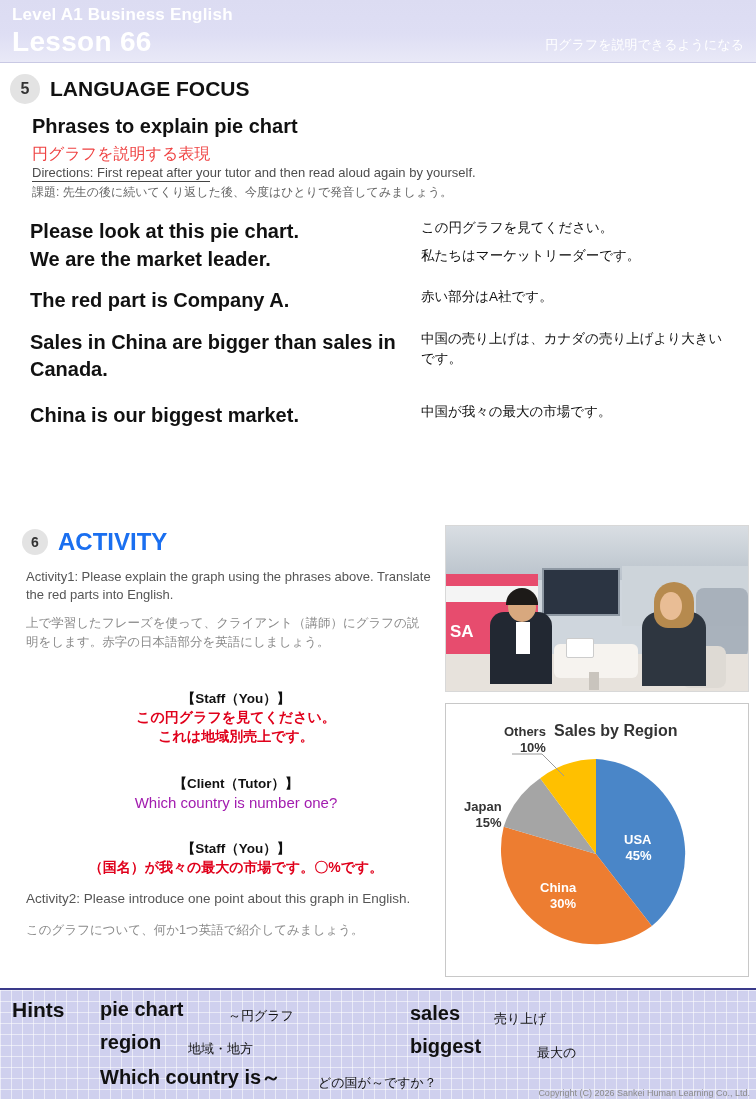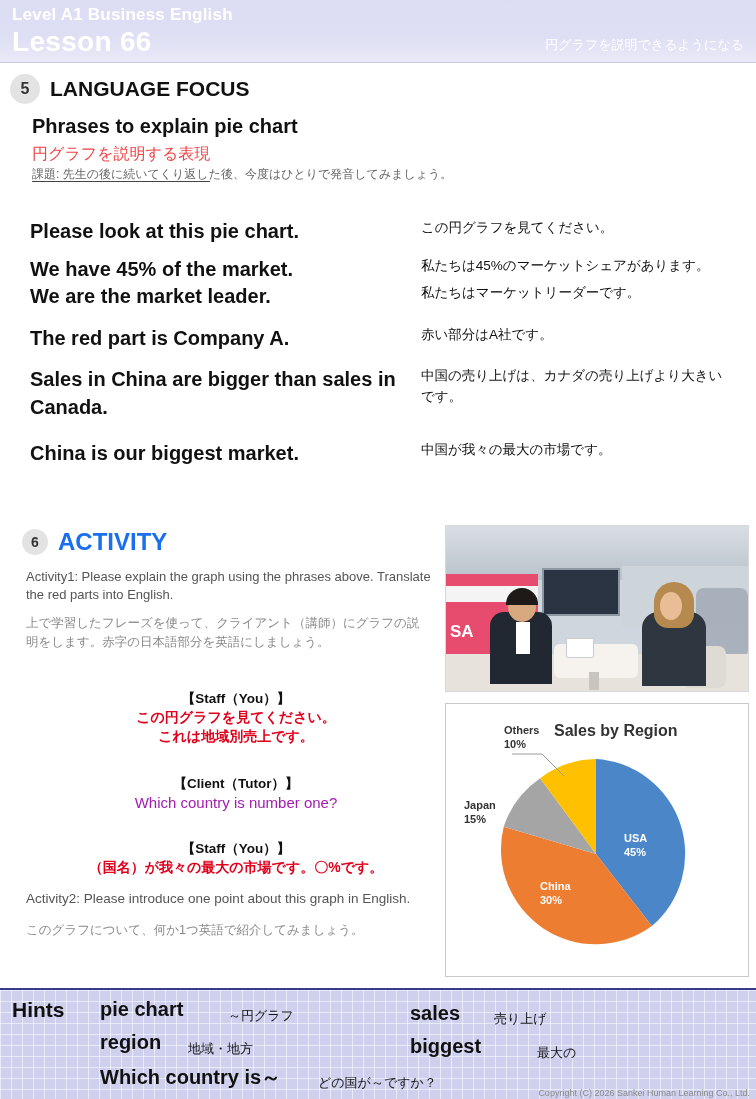--- a/index.html
+++ b/index.html
@@ -130,21 +130,21 @@
 
   
   .chartbox{
     position:absolute;left:445px;top:703px;width:302px;height:272px;
     border:1px solid #c8c8c8;background:#ffffff;
   }
   .chart-title{
     position:absolute;left:108px;top:18px;
     font-size:16px;font-weight:bold;color:#333;
   }
-  .lbl{position:absolute;font-size:11px;font-weight:bold;color:#333;text-align:left;line-height:1.25;}
+  .lbl{position:absolute;font-size:13px;font-weight:bold;color:#333;text-align:right;line-height:1.25;}
   .lbl-others{left:58px;top:20px;}
   .lbl-japan{left:18px;top:95px;}
   .lbl-usa{left:178px;top:128px;color:#ffffff;}
   .lbl-china{left:94px;top:176px;color:#ffffff;}
 
   
   .hints{
     position:absolute;left:0;top:988px;width:756px;height:111px;
     background:
       repeating-linear-gradient(0deg, rgba(255,255,255,.55) 0 1px, transparent 1px 11px),
@@ -181,31 +181,28 @@
 
   <div class="sec5">
     <span class="circle-num">5</span>
     <span class="sec-title">LANGUAGE FOCUS</span>
   </div>
 
   <div class="phrases-title">Phrases to explain pie chart</div>
   <div class="phrases-sub">円グラフを説明する表現</div>
 
   <div class="directions">
+    <span>Directions: First repeat after your tutor and then read aloud again by yourself.</span>
     <span class="jp">課題: 先生の後に続いてくり返した後、今度はひとりで発音してみましょう。</span>
   </div>
 
   <div class="phrases">
     <div class="prow r1">
       <div class="pen">Please look at this pie chart.</div>
       <div class="pjp">この円グラフを見てください。</div>
-    </div>
-    <div class="prow r2">
-      <div class="pen">We have 45% of the market.</div>
-      <div class="pjp">私たちは45%のマーケットシェアがあります。</div>
     </div>
     <div class="prow r3">
       <div class="pen">We are the market leader.</div>
       <div class="pjp">私たちはマーケットリーダーです。</div>
     </div>
     <div class="prow r4">
       <div class="pen">The red part is Company A.</div>
       <div class="pjp">赤い部分はA社です。</div>
     </div>
     <div class="prow r5">

